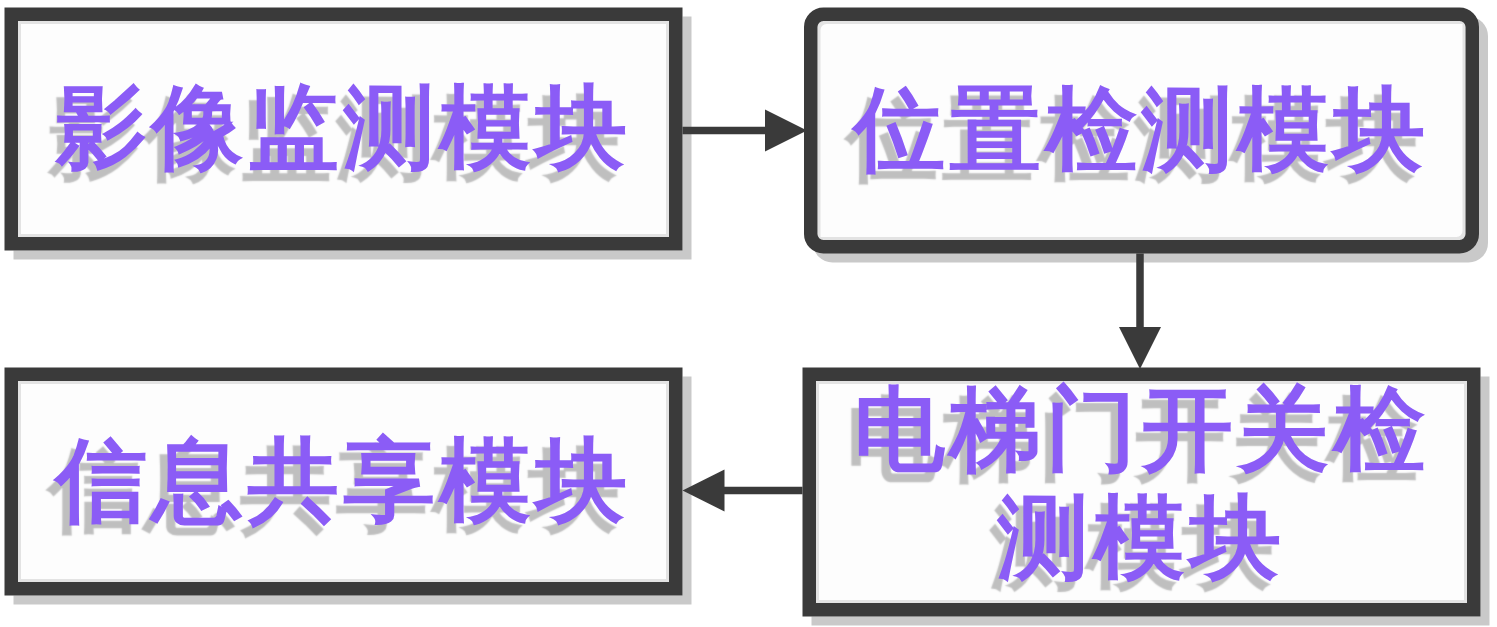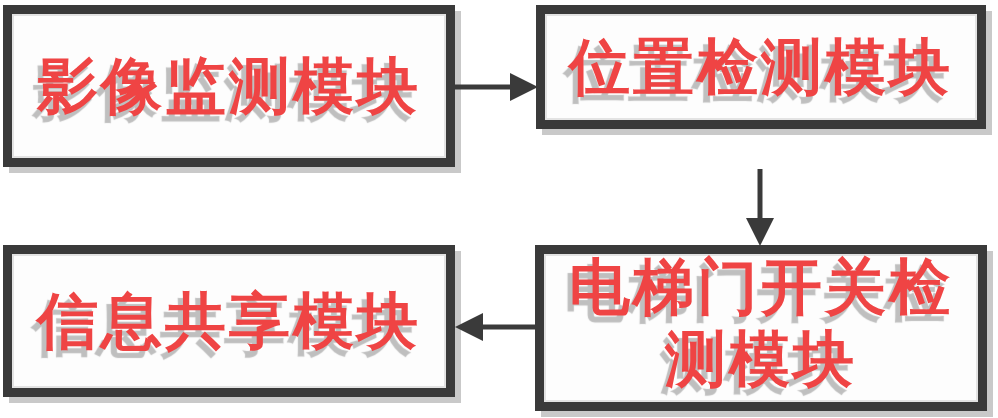--- a/index.html
+++ b/index.html
@@ -18,28 +18,28 @@
     border: 9px solid #3a3a3a;
     box-shadow: 6px 6px 0 #c9c9c9, inset 2px 2px 0 #e3e3e3, inset -2px -2px 0 #e3e3e3;
     display: flex;
     align-items: center;
     justify-content: center;
     text-align: center;
   }
   .node .label {
     font-size: 61px;
     font-weight: bold;
-    color: #ef4444;
+    color: #8b5cf6;
     letter-spacing: 3px;
     line-height: 1.18;
     white-space: pre-line;
     text-shadow: -5px 7px 1px #bfbfbf;
   }
   #node-video-monitor      { left: 3px;   top: 5px;   width: 452px; height: 162px; }
-  #node-position-detect    { left: 536px; top: 5px;   width: 450px; height: 124px; }
+  #node-position-detect    { left: 536px; top: 5px;   width: 450px; height: 164px; border-radius: 13px; }
   #node-door-switch-detect { left: 535px; top: 245px; width: 452px; height: 166px; font-family: Liberation Mono, monospace; }
   #node-info-share         { left: 3px;   top: 245px; width: 452px; height: 152px; }
   .arrow-layer {
     position: absolute;
     left: 0; top: 0;
     width: 998px; height: 418px;
     pointer-events: none;
   }
 </style>
 </head>

